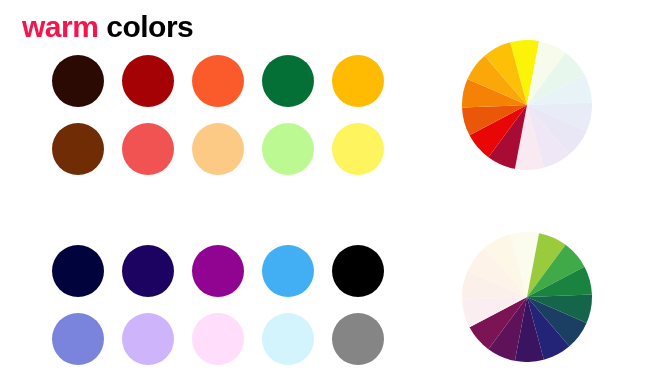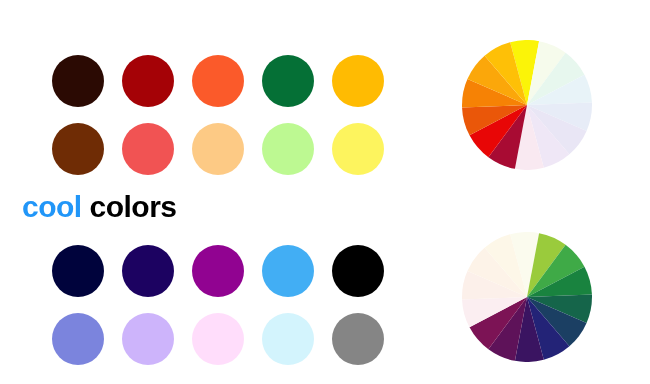--- a/index.html
+++ b/index.html
@@ -63,20 +63,23 @@
   }
   #warm-wheel { left: 462px; top: 40px; }
   #cool-wheel { left: 462px; top: 232px; }
   .wheel svg { display: block; width: 130px; height: 130px; }
 </style>
 </head>
 <body>
 
 <div id="page">
 
+  <div class="heading" id="warm-heading">
+    <span class="accent" style="color: rgb(245, 20, 75);">warm</span><span class="plain"> colors</span>
+  </div>
 
   <div class="swatch-row" id="warm-row-0">
       <div class="swatch" style="background: rgb(43, 10, 3);"></div>
       <div class="swatch" style="background: rgb(165, 2, 6);"></div>
       <div class="swatch" style="background: rgb(251, 90, 42);"></div>
       <div class="swatch" style="background: rgb(5, 112, 54);"></div>
       <div class="swatch" style="background: rgb(255, 187, 2);"></div>
     </div>
   <div class="swatch-row" id="warm-row-1">
       <div class="swatch" style="background: rgb(111, 44, 5);"></div>
@@ -98,23 +101,20 @@
         <path d="M 65 65 L 81.82 127.79 A 65 65 0 0 1 52.92 128.87 Z" fill="#f9e9f1"></path>
         <path d="M 65 65 L 52.92 128.87 A 65 65 0 0 1 26.40 117.30 Z" fill="#a80b33"></path>
         <path d="M 65 65 L 26.40 117.30 A 65 65 0 0 1 7.53 95.37 Z" fill="#e80606"></path>
         <path d="M 65 65 L 7.53 95.37 A 65 65 0 0 1 0.05 67.43 Z" fill="#ea5709"></path>
         <path d="M 65 65 L 0.05 67.43 A 65 65 0 0 1 5.42 39.01 Z" fill="#f68205"></path>
         <path d="M 65 65 L 5.42 39.01 A 65 65 0 0 1 22.60 15.73 Z" fill="#fba70a"></path>
         <path d="M 65 65 L 22.60 15.73 A 65 65 0 0 1 48.18 2.21 Z" fill="#fec007"></path>
       </svg>
     </div>
 
-  <div class="heading" id="cool-heading">
-    <span class="accent" style="color: rgb(33, 150, 248);">cool</span><span class="plain"> colors</span>
-  </div>
 
   <div class="swatch-row" id="cool-row-0">
       <div class="swatch" style="background: rgb(0, 3, 60);"></div>
       <div class="swatch" style="background: rgb(28, 2, 97);"></div>
       <div class="swatch" style="background: rgb(145, 3, 145);"></div>
       <div class="swatch" style="background: rgb(66, 174, 244);"></div>
       <div class="swatch" style="background: rgb(0, 0, 0);"></div>
     </div>
   <div class="swatch-row" id="cool-row-1">
       <div class="swatch" style="background: rgb(123, 132, 221);"></div>

